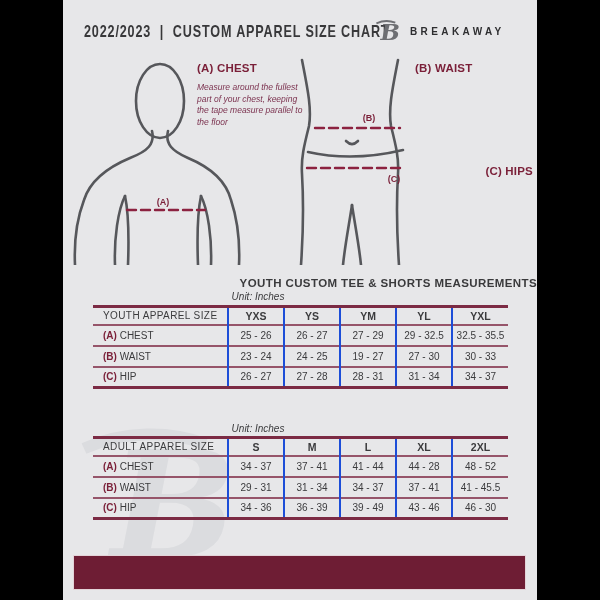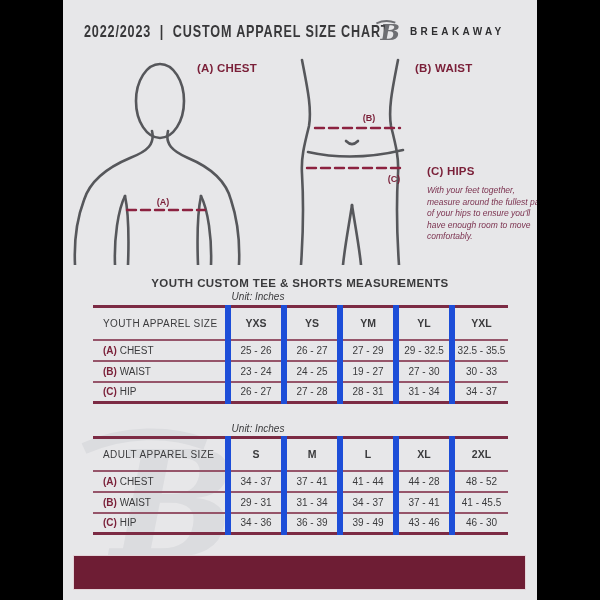--- a/index.html
+++ b/index.html
@@ -22,32 +22,32 @@
   .fig path, .fig ellipse { fill:none; stroke:#56575b; stroke-width:2.6; stroke-linecap:round; }
   .fig .dash { stroke:#8c2240; stroke-width:2.4; stroke-dasharray:9 5; }
   .fig text { fill:#7a1f38; font:bold 9px "Liberation Sans", sans-serif; }
 
   
   .instr { position:absolute; z-index:2; }
   .instr h3 { font-size:11.5px; font-weight:bold; color:#7a1f38; letter-spacing:.2px; margin-bottom:8px; }
   .instr p { font-size:8.5px; font-style:italic; line-height:11.5px; color:#7c3350; white-space:pre-line; }
 
   
-  .sec-title { position:absolute; left:0; width:474px; text-align:center; font-size:11.5px;
+  .sec-title { position:absolute; left:0; width:474px; text-align:right; font-size:11.5px;
                font-weight:bold; color:#3a3a3c; letter-spacing:.4px; z-index:2; }
   .sec-unit  { position:absolute; left:0; width:390px; text-align:center; font-size:10px;
                font-style:italic; color:#3a3a3c; z-index:2; }
 
   
   table.size-table { position:absolute; left:30px; width:415px; border-collapse:collapse;
                      table-layout:fixed; z-index:2; }
-  .size-table th, .size-table td { border-left:6px solid #1d4ed8; text-align:center;
+  .size-table th, .size-table td { border-left:2px solid #1d4ed8; text-align:center;
                      padding:0; font-size:10px; color:#3b3b3d; }
   .size-table th:first-child, .size-table td:first-child { border-left:none; text-align:left; padding-left:10px; }
-  .size-table thead tr { border-top:3px solid #7c2b44; border-bottom:2px solid #96556a; height:33px;margin-top:12px; }
+  .size-table thead tr { border-top:3px solid #7c2b44; border-bottom:2px solid #96556a; height:18px;margin-top:12px; }
   .size-table tbody tr { border-bottom:2px solid #96556a; height:21px; }
   .size-table tbody tr:last-child { border-bottom:3px solid #7c2b44; }
   .size-table th { font-weight:bold; font-size:10.5px; }
   .size-table th:first-child { font-weight:normal; font-size:10px; letter-spacing:.4px; }
   .pfx { color:#7a1f38; font-weight:bold; }
 
   
   .watermark { position:absolute; left:12px; top:408px; width:180px; height:180px;
                color:#dbdcdf; z-index:1; }
   .footer-bar { position:absolute; left:10px; top:555px; width:453px; height:35px;
@@ -97,28 +97,27 @@
     <path d="M 64 147 C 61 167 57 187 55 207"></path>
     <path d="M 64 147 C 67 167 71 187 73 207"></path>
     <path class="dash" d="M 27 70 H 112"></path>
     <path class="dash" d="M 19 110 H 115"></path>
     <text x="81" y="63" text-anchor="middle">(B)</text>
     <text x="106" y="124" text-anchor="middle">(C)</text>
   </svg>
 
   <div class="instr" style="left:134px; top:62px; width:112px;">
     <h3>(A) CHEST</h3>
+    <p>Measure around the fullest part of your chest, keeping the tape measure parallel to the floor</p>
   </div>
   <div class="instr" style="left:352px; top:62px; width:118px;">
     <h3>(B) WAIST</h3>
   </div>
-  <div class="instr" style="left:364px; top:165px; width:118px;">
+  <div class="instr" style="left:352px; top:165px; width:118px;text-align:right;">
     <h3>(C) HIPS</h3>
-    <p>With your feet together, measure around the fullest part of your hips to ensure you'll
-have enough room to move comfortably.</p>
   </div>
 
   <div class="sec-title" style="top:277px;">YOUTH CUSTOM TEE &amp; SHORTS MEASUREMENTS</div>
   <div class="sec-unit" style="top:291px;">Unit: Inches</div>
 
   <table class="size-table" style="top:305px;">
     <colgroup>
         <col style="width:135px">
         <col style="width:56px">
         <col style="width:56px">

